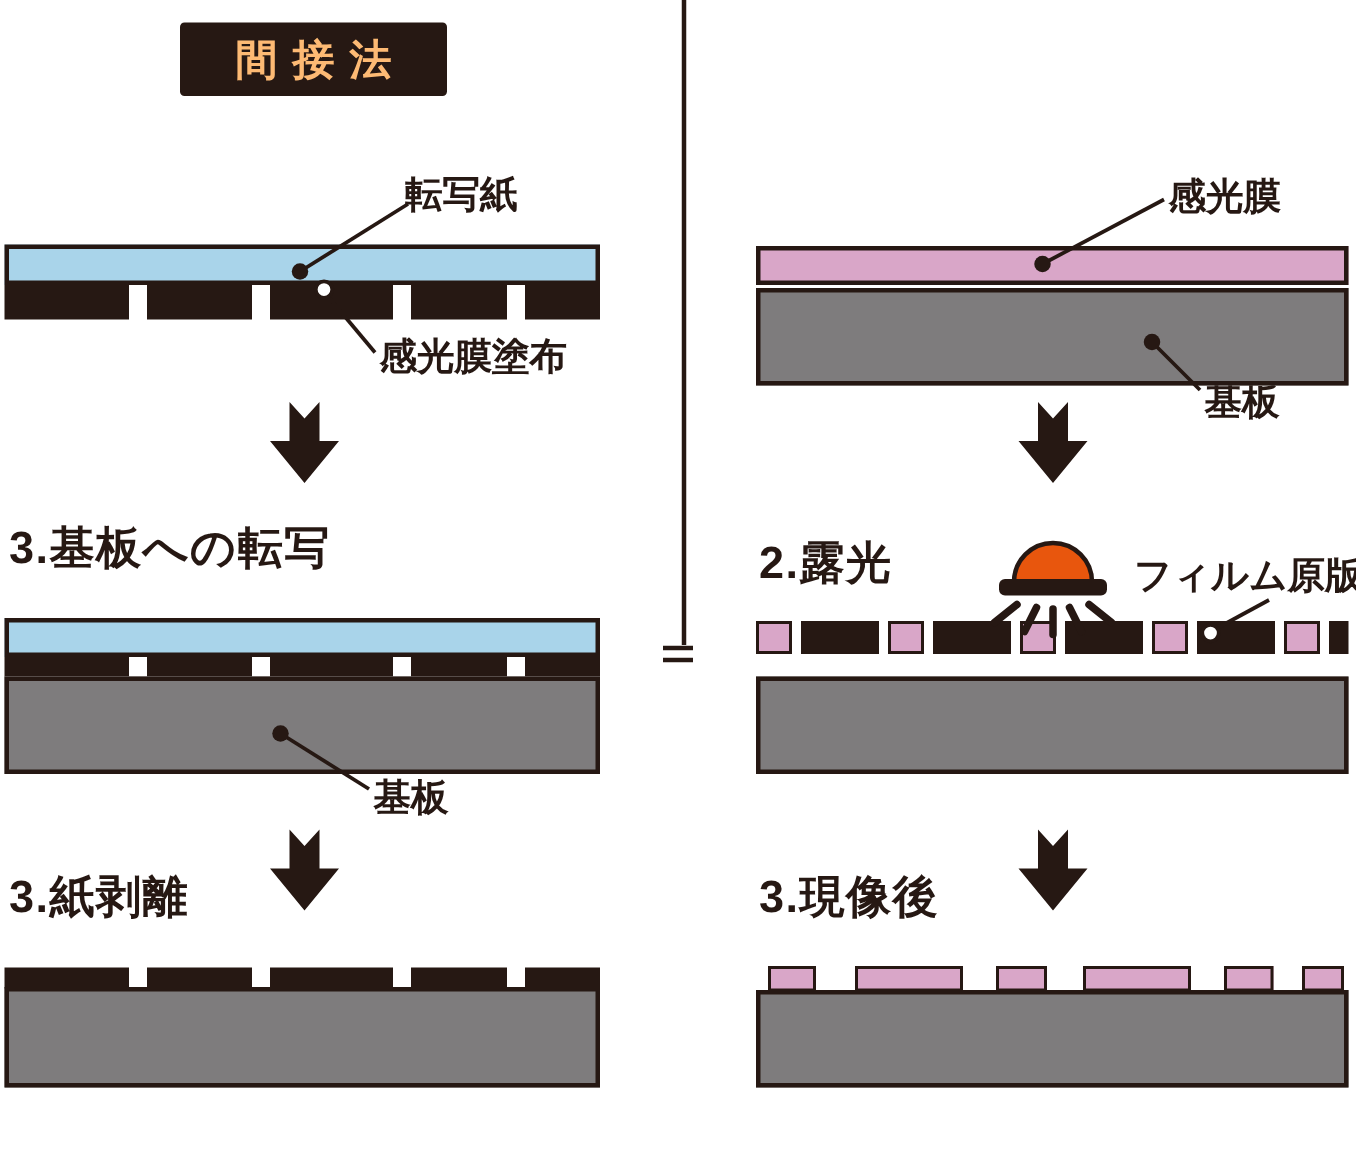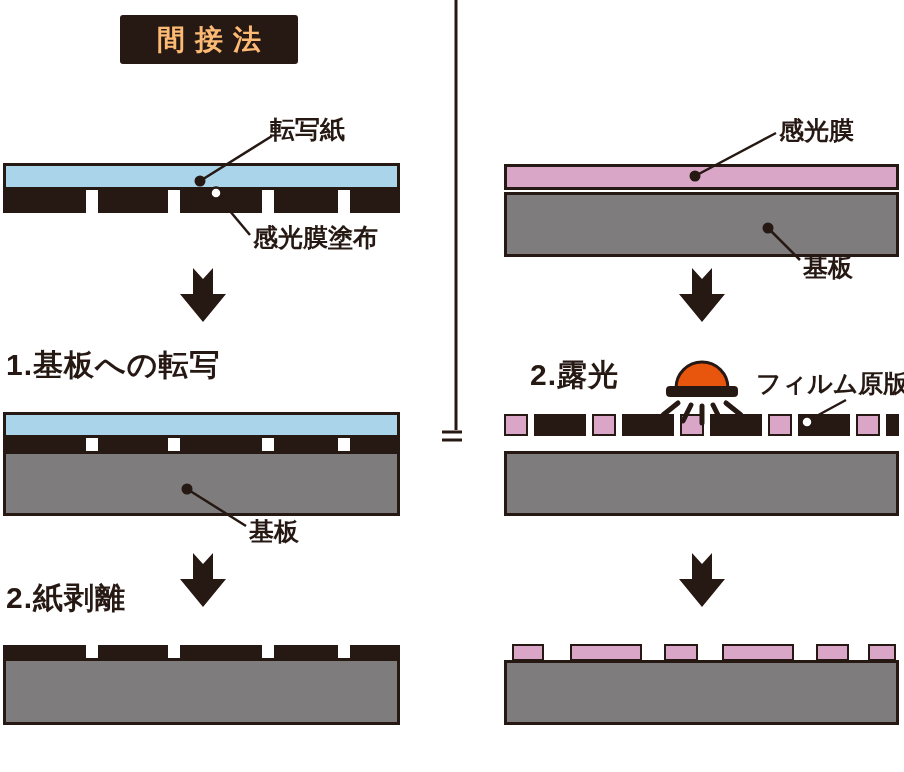--- a/index.html
+++ b/index.html
@@ -54,66 +54,67 @@
 
   <div class="layer blue-layer" style="left:3px; top:163px; width:397px; height:27px;"></div>
   <div>
     <div class="seg" style="left:3px;   top:190px; width:83px; height:23px;"></div>
     <div class="seg" style="left:98px;  top:190px; width:70px; height:23px;"></div>
     <div class="seg" style="left:180px; top:190px; width:82px; height:23px;"></div>
     <div class="seg" style="left:274px; top:190px; width:64px; height:23px;"></div>
     <div class="seg" style="left:350px; top:190px; width:50px; height:23px;"></div>
   </div>
 
-  <div class="step-label" style="left:6px; top:345px;">1.基板への転写</div>
+  <div class="step-label" style="left:6px; top:345px;">3.基板への転写</div>
   <div class="callout" style="left:249px; top:515px;">基板</div>
 
   <div class="layer blue-layer" style="left:3px; top:412px; width:397px; height:26px;"></div>
   <div>
     <div class="seg" style="left:3px;   top:438px; width:83px; height:13px;"></div>
     <div class="seg" style="left:98px;  top:438px; width:70px; height:13px;"></div>
     <div class="seg" style="left:180px; top:438px; width:82px; height:13px;"></div>
     <div class="seg" style="left:274px; top:438px; width:64px; height:13px;"></div>
     <div class="seg" style="left:350px; top:438px; width:50px; height:13px;"></div>
   </div>
   <div class="layer gray-layer" style="left:3px; top:451px; width:397px; height:65px;"></div>
 
-  <div class="step-label" style="left:6px; top:578px;">2.紙剥離</div>
+  <div class="step-label" style="left:6px; top:578px;">3.紙剥離</div>
   <div>
     <div class="seg" style="left:3px;   top:645px; width:83px; height:14px;"></div>
     <div class="seg" style="left:98px;  top:645px; width:70px; height:14px;"></div>
     <div class="seg" style="left:180px; top:645px; width:82px; height:14px;"></div>
     <div class="seg" style="left:274px; top:645px; width:64px; height:14px;"></div>
     <div class="seg" style="left:350px; top:645px; width:50px; height:14px;"></div>
   </div>
   <div class="layer gray-layer" style="left:3px; top:658px; width:397px; height:67px;"></div>
 
   <div class="callout" style="left:779px; top:103px;margin-top:11px;">感光膜</div>
   <div class="callout" style="left:803px; top:251px;">基板</div>
 
   <div class="layer pink-layer" style="left:504px; top:164px; width:395px; height:26px;"></div>
   <div class="layer gray-layer" style="left:504px; top:192px; width:395px; height:65px;"></div>
 
-  <div class="step-label" style="left:506px; top:355px;margin-left:24px;">2.露光</div>
+  <div class="step-label" style="left:506px; top:355px;">2.露光</div>
   <div class="callout" style="left:756px; top:367px;">フィルム原版</div>
 
   <div>
     <div class="pinkseg" style="left:504px; top:414px; width:24px; height:22px;"></div>
     <div class="seg" style="left:534px; top:414px; width:52px; height:22px;"></div>
     <div class="pinkseg" style="left:592px; top:414px; width:24px; height:22px;"></div>
     <div class="seg" style="left:622px; top:414px; width:52px; height:22px;"></div>
     <div class="pinkseg" style="left:680px; top:414px; width:24px; height:22px;"></div>
     <div class="seg" style="left:710px; top:414px; width:52px; height:22px;"></div>
     <div class="pinkseg" style="left:768px; top:414px; width:24px; height:22px;"></div>
     <div class="seg" style="left:798px; top:414px; width:52px; height:22px;"></div>
     <div class="pinkseg" style="left:856px; top:414px; width:24px; height:22px;"></div>
     <div class="seg" style="left:886px; top:414px; width:13px; height:22px;"></div>
   </div>
   <div class="layer gray-layer" style="left:504px; top:451px; width:395px; height:65px;"></div>
 
+  <div class="step-label" style="left:506px; top:578px;">3.現像後</div>
   <div>
     <div class="pinkseg" style="left:512px; top:644px; width:32px; height:17px;"></div>
     <div class="pinkseg" style="left:570px; top:644px; width:72px; height:17px;"></div>
     <div class="pinkseg" style="left:664px; top:644px; width:34px; height:17px;"></div>
     <div class="pinkseg" style="left:722px; top:644px; width:72px; height:17px;"></div>
     <div class="pinkseg" style="left:816px; top:644px; width:33px; height:17px;"></div>
     <div class="pinkseg" style="left:868px; top:644px; width:28px; height:17px;"></div>
   </div>
   <div class="layer gray-layer" style="left:504px; top:660px; width:395px; height:65px;"></div>
 

